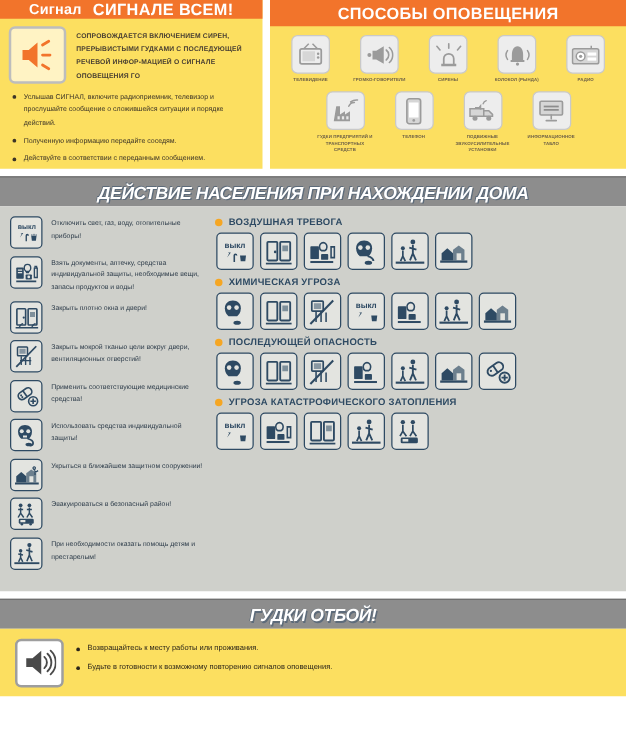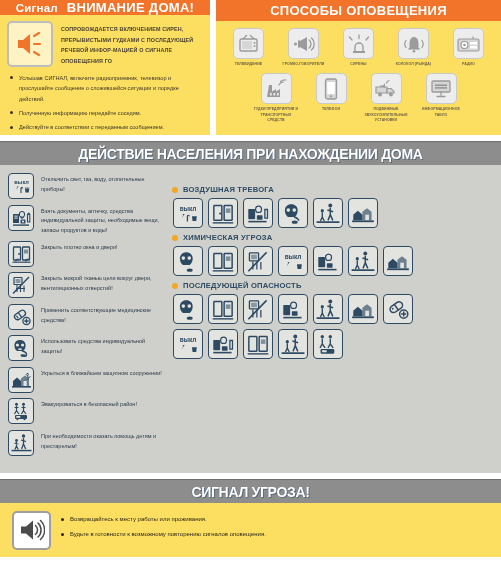--- a/index.html
+++ b/index.html
@@ -64,26 +64,27 @@
   
   .gray-bar {
     background: #8D8D8D; height: 24px; margin-top: 6px;
     display: flex; align-items: center; justify-content: center;
     border-top: 1px solid #6f6f6f;
   }
   .gray-bar span {
     color: #ffffff; font-size: 14px; font-weight: bold;
     letter-spacing: -0.3px;
     text-shadow: 1px 1px 0 #5d6b7a, -0.5px -0.5px 0 #5d6b7a;
+    font-style: italic;
   }
 
   
   .main-gray { background: #CFD0CB; display: flex; height: 308px; }
   .col-left { width: 168px; padding: 8px 6px 0 8px; }
-  .col-right { flex: 1; padding: 20px 6px 0 4px; }
+  .col-right { flex: 1; padding: 8px 6px 0 4px; }
 
   .act-item { display: flex; gap: 7px; margin-bottom: 5.5px; align-items: flex-start; }
   .act-tile {
     width: 26px; height: 26px; flex: 0 0 26px;
     background: #E3E4E0; border: 1.5px solid #2E4A63; border-radius: 4px;
     display: flex; align-items: center; justify-content: center;
   }
   .act-text {
     font-size: 5.5px; line-height: 1.75; color: #2b3a48; padding-top: 2px;
   }
@@ -124,21 +125,21 @@
 </head>
 <body>
 
 <div class="poster">
 
   <div class="top-row">
 
     <div class="panel-left">
       <div class="bar-orange">
         <span class="lead">Сигнал</span>
-        <span class="main">ВНИМАНИЕ ДОМА!</span>
+        <span class="main">СИГНАЛЕ ВСЕМ!</span>
       </div>
       <div class="sig-body">
         <div class="sig-icon">
           <svg width="30" height="26" viewBox="0 0 30 26">
             <path d="M3 9h5l7-6v20l-7-6H3z" fill="#F2742B"></path>
             <path d="M19 5l5-3M19 13h6M19 21l5 3" stroke="#F2742B" stroke-width="2.2" fill="none" stroke-linecap="round"></path>
           </svg>
         </div>
         <div class="sig-desc">СОПРОВОЖДАЕТСЯ ВКЛЮЧЕНИЕМ СИРЕН, ПРЕРЫВИСТЫМИ ГУДКАМИ С ПОСЛЕДУЮЩЕЙ РЕЧЕВОЙ ИНФОР-МАЦИЕЙ О СИГНАЛЕ ОПОВЕЩЕНИЯ ГО</div>
       </div>
@@ -595,20 +596,24 @@
                 <circle cx="5.7" cy="7.3" r=".8" fill="#2E4A63"></circle>
               </g>
               <circle cx="15.5" cy="14" r="3.6" fill="none" stroke="#2E4A63" stroke-width="1.3"></circle>
               <path d="M15.5 11.8v4.4M13.3 14h4.4" stroke="#2E4A63" stroke-width="1.3"></path>
             </svg>
           </div>
         </div>
       </div>
 
       <div class="alarm-block">
+        <div class="alarm-head">
+          <span class="alarm-dot"></span>
+          <span class="alarm-title">УГРОЗА КАТАСТРОФИЧЕСКОГО ЗАТОПЛЕНИЯ</span>
+        </div>
         <div class="alarm-icons">
           <div class="alarm-tile">
             <svg width="24" height="23" viewBox="0 0 21 20">
               <text x="10.5" y="7.5" font-size="5.6" font-family="Liberation Sans, sans-serif" font-weight="bold" fill="#2E4A63" text-anchor="middle">выкл</text>
               <path d="M4 11l2.4 0-1.4 3 2.6-3.6H5.4L6.6 11z" fill="#2E4A63"></path>
               <path d="M14 12.5h4.2l-.5 4h-3.2z" fill="#2E4A63"></path>
             </svg>
           </div>
           <div class="alarm-tile">
             <svg width="24" height="23" viewBox="0 0 21 20">
@@ -646,21 +651,21 @@
               <rect x="5.3" y="15" width="4" height="1.8" fill="#E3E4E0"></rect>
             </svg>
           </div>
         </div>
       </div>
 
     </div>
   </div>
 
   <div class="gray-bar">
-    <span>СИГНАЛ УГРОЗА!</span>
+    <span>ГУДКИ ОТБОЙ!</span>
   </div>
 
   <div class="bottom-yellow">
     <div class="b-icon">
       <svg width="27" height="24" viewBox="0 0 27 24">
         <path d="M3 8.5h5l7-6v19l-7-6H3z" fill="#4a4a4a"></path>
         <path d="M17.5 7.5a6 6 0 010 9M20 5a9.5 9.5 0 010 14M22.5 2.5a13 13 0 010 19" stroke="#4a4a4a" stroke-width="1.5" fill="none" stroke-linecap="round"></path>
       </svg>
     </div>
     <ul class="b-list">

